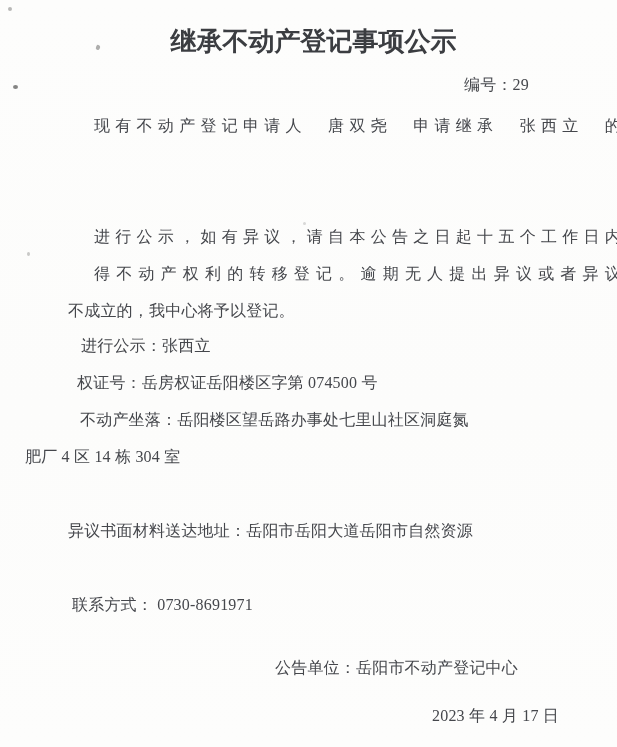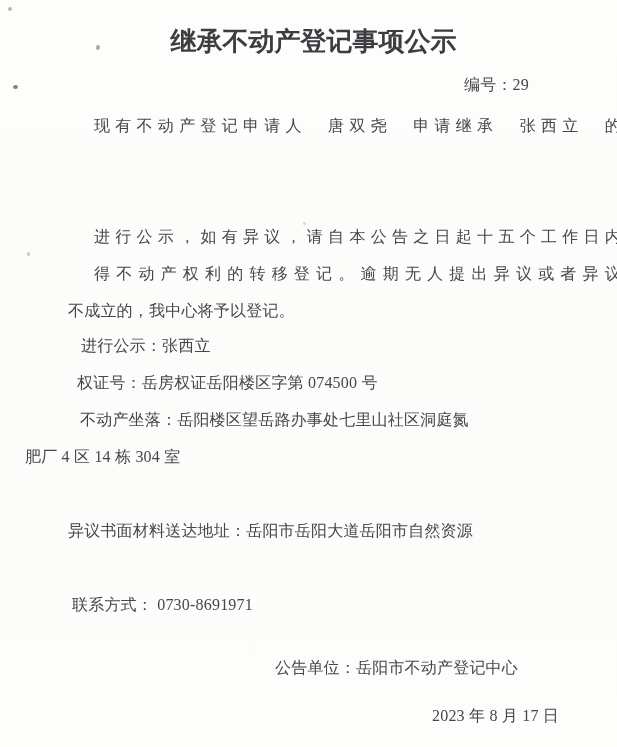--- a/index.html
+++ b/index.html
@@ -73,21 +73,21 @@
 
   <div class="line" style="top:334px; left:81px;">进行公示：张西立</div>
   <div class="line" style="top:371px; left:77px;">权证号：岳房权证岳阳楼区字第 074500 号</div>
   <div class="line" style="top:408px; left:80px;">不动产坐落：岳阳楼区望岳路办事处七里山社区洞庭氮</div>
   <div class="line" style="top:445px; left:25px;">肥厂 4 区 14 栋 304 室</div>
 
   <div class="line" style="top:519px; left:68px;">异议书面材料送达地址：岳阳市岳阳大道岳阳市自然资源</div>
   <div class="line" style="top:593px; left:72px;">联系方式： 0730-8691971</div>
 
   <div class="line" style="top:644px; left:275px;margin-top:12px;">公告单位：岳阳市不动产登记中心</div>
-  <div class="line" style="top:704px; left:432px;">2023 年 8 月 17 日</div>
+  <div class="line" style="top:704px; left:432px;">2023 年 4 月 17 日</div>
 
   <div class="speck s1"></div>
   <div class="speck s2"></div>
   <div class="speck s3"></div>
   <div class="speck s4"></div>
   <div class="speck s5"></div>
 
 </div>
 
 </body></html>

